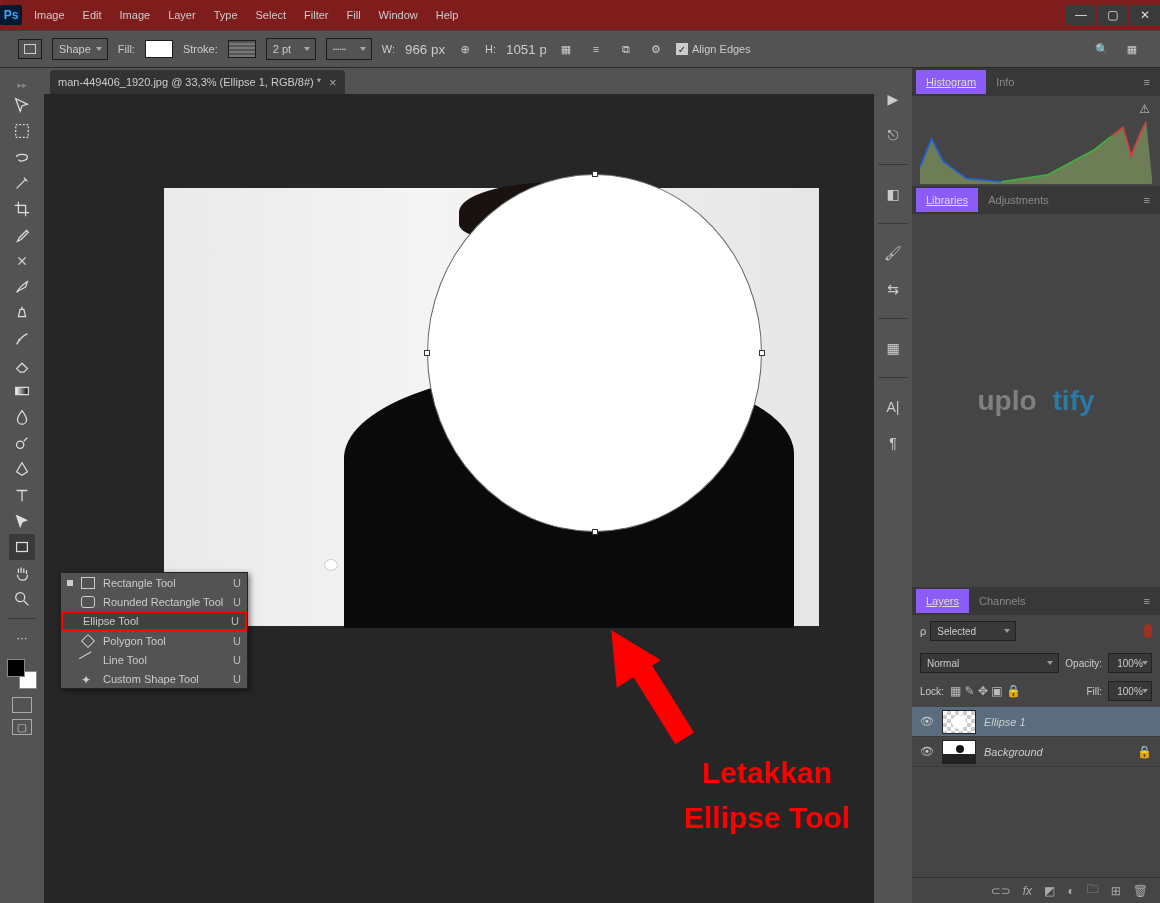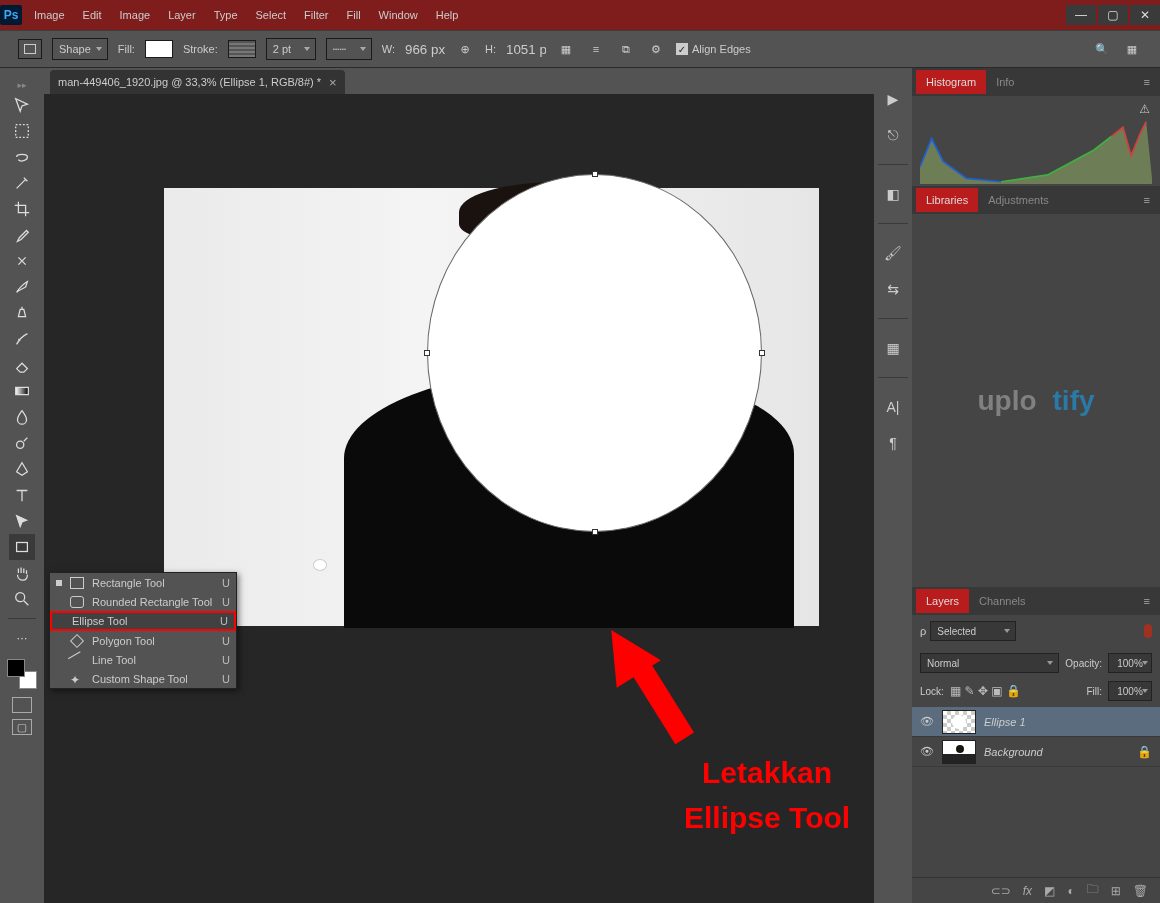--- a/index.html
+++ b/index.html
@@ -51,21 +51,21 @@
 .person { position: absolute; left: 180px; top: 180px; width: 450px; height: 260px; background: #0a0a0a; border-radius: 60% 55% 0 0 / 40% 38% 0 0; }
 .hair { position: absolute; left: 295px; top: -6px; width: 200px; height: 60px; background: #1a120e; border-radius: 50% 50% 30% 30%; }
 .ellipse { position: absolute; left: 263px; top: -14px; width: 335px; height: 358px; background: #fff; border: 1px solid #666; border-radius: 50%; }
 .handle { position: absolute; width: 6px; height: 6px; background: #fff; border: 1px solid #333; }
 .handle.n { left: 50%; top: -4px; transform: translateX(-50%); }
 .handle.s { left: 50%; bottom: -4px; transform: translateX(-50%); }
 .handle.w { left: -4px; top: 50%; transform: translateY(-50%); }
 .handle.e { right: -4px; top: 50%; transform: translateY(-50%); }
 
 
-.flyout { position: absolute; left: 5px; top: 478px; background: #535353; border: 1px solid #222; box-shadow: 2px 2px 6px rgba(0,0,0,0.5); width: 188px; z-index: 20; }
+.flyout { position: absolute; left: 16px; top: 478px; background: #535353; border: 1px solid #222; box-shadow: 2px 2px 6px rgba(0,0,0,0.5); width: 188px; z-index: 20; }
 .flyout-row { height: 19px; display: flex; align-items: center; padding: 0 6px; gap: 8px; font-size: 11px; }
 .flyout-row.highlight { background: #414141; border: 2px solid #ff0000; height: 20px; }
 .flyout-row .mark { width: 6px; height: 6px; background: #ccc; visibility: hidden; }
 .flyout-row.sel .mark { visibility: visible; }
 .flyout-row .ficon { width: 14px; height: 12px; display: inline-block; }
 .flyout-row .shortcut { margin-left: auto; color: #bbb; }
 .ficon.rect { border: 1px solid #ccc; }
 .ficon.rrect { border: 1px solid #ccc; border-radius: 3px; }
 .ficon.ellipse { border: 1px solid #ccc; border-radius: 50%; }
 .ficon.poly { border: 1px solid #ccc; transform: rotate(45deg); width: 10px; height: 10px; margin: 0 2px; }
@@ -83,21 +83,21 @@
 .statusbar .chev { color: #888; }
 
 
 .right-dock { width: 38px; background: #535353; display: flex; flex-direction: column; align-items: center; padding-top: 20px; gap: 14px; }
 .dock-icon { width: 22px; height: 22px; display: flex; align-items: center; justify-content: center; color: #ccc; font-size: 14px; }
 .dock-divider { width: 30px; height: 1px; background: #3a3a3a; margin: 4px 0; }
 
 .panels { width: 248px; background: #454545; display: flex; flex-direction: column; }
 .panel-tabs { height: 28px; background: #383838; display: flex; align-items: center; padding: 0 4px; }
 .panel-tab { padding: 6px 10px; color: #888; font-size: 11px; }
-.panel-tab.active { color: #ddd; background: #b91c1c; }
+.panel-tab.active { color: #ddd; background: #8b5cf6; text-decoration: underline; }
 .panel-menu { margin-left: auto; padding: 0 6px; color: #aaa; }
 .histogram-body { height: 90px; background: #454545; padding: 8px; position: relative; }
 .histo-warn { position: absolute; right: 10px; top: 6px; color: #ccc; font-size: 12px; }
 .histo-chart { width: 100%; height: 68px; position: relative; overflow: hidden; margin-top: 12px; }
 .histo-chart svg { width: 100%; height: 100%; }
 
 .adjustments-body { flex: 1; background: #454545; position: relative; display:flex; align-items:center; justify-content:center; }
 .watermark { color: #808080; font-size: 28px; font-weight: 600; }
 .watermark .tify { color: #2a7aa8; margin-left: 16px; }
 

